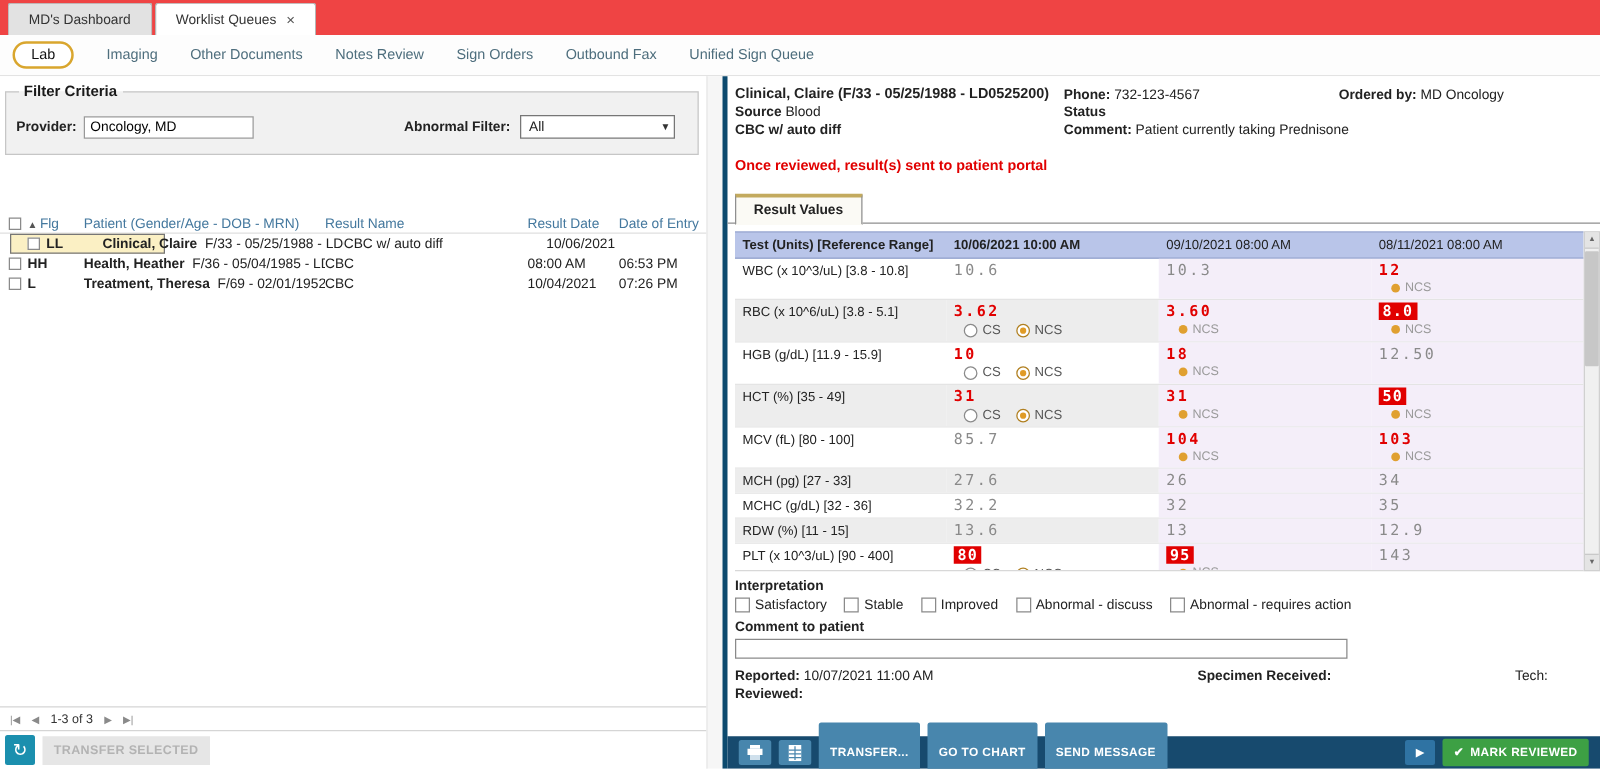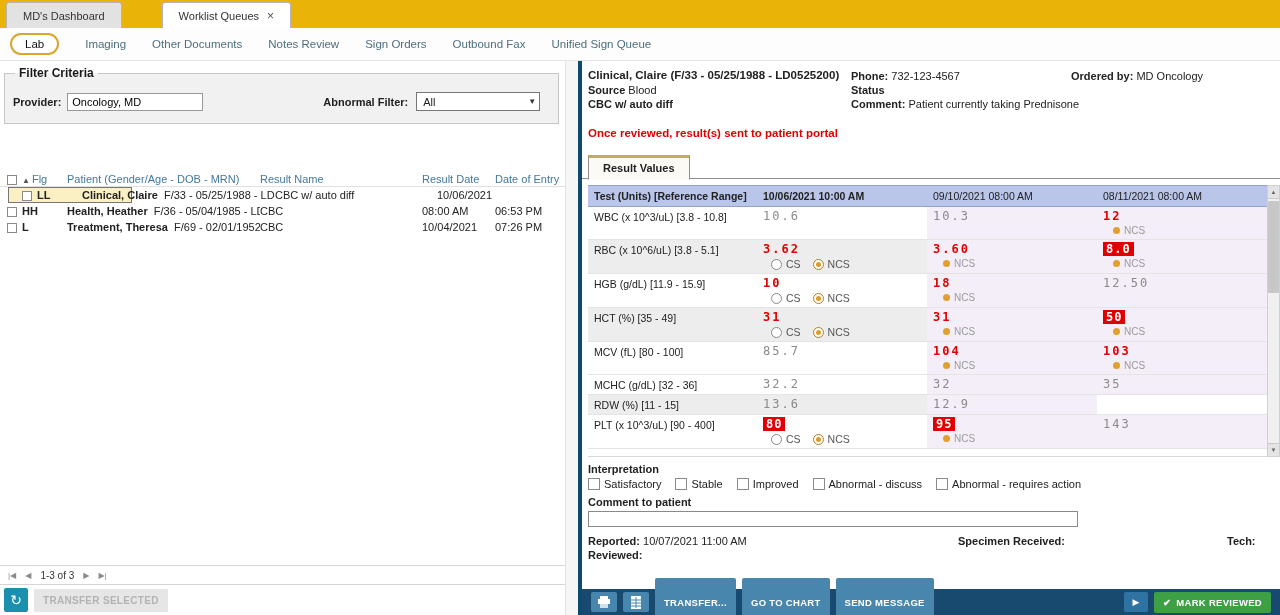--- a/index.html
+++ b/index.html
@@ -1,21 +1,21 @@
 <!DOCTYPE html>
 <html><head>
 <meta charset="utf-8">
 <style>
   * { box-sizing: border-box; margin: 0; padding: 0; }
   html,body { width:1280px; height:615px; overflow:hidden; }
   body { font-family:"Liberation Sans", sans-serif; font-size:11px; color:#222; background:#fff; }
   .app { width:1280px; height:615px; display:flex; flex-direction:column; }
 
   
-  .tabbar { height:28px; background:#eab308; display:flex; align-items:flex-end; padding-left:6px; flex:none;gap:38px; }
+  .tabbar { height:28px; background:#ef4444; display:flex; align-items:flex-end; padding-left:6px; flex:none; }
   .wtab { height:26px; display:flex; align-items:center; gap:8px; padding:0 16px; background:#e2e2e2;
           border:1px solid #b5b5b5; border-bottom:none; border-radius:3px 3px 0 0; margin-right:2px; color:#333; }
   .wtab.active { background:#fff; font-weight:normal; }
   .tab-close { color:#555; font-size:12px; cursor:default; }
 
   
   .navrow { height:33px; background:#fdfdfd; display:flex; align-items:center; gap:26px; padding-left:10px;
             border-bottom:1px solid #e3e3e3; flex:none; }
   .nav-item { color:#4e6e7d; font-size:11.5px; cursor:default; }
   .nav-item.nav-active { color:#111; border:2px solid #d9a62e; border-radius:12px; padding:3px 13px; background:#fff; }
@@ -119,21 +119,21 @@
   .interp-opt { display:flex; align-items:center; gap:4px; font-size:11px; cursor:default; }
   .comment-label { margin:6px 0 0 6px; font-weight:bold; }
   .comment-input { display:block; margin:3px 0 0 6px; width:490px; height:16px; border:1px solid #8a8a8a;
                    font-family:"Liberation Sans",sans-serif; font-size:11px; padding:0 3px; }
 
   
   .lab-info { margin:8px 0 0 6px; position:relative; }
   .lab-info .line { margin-top:2px; position:relative; }
   .lab-info .lbl { font-weight:bold; }
   .abs-specimen { position:absolute; left:370px; top:0; font-weight:bold; }
-  .abs-tech { position:absolute; left:639px; top:0; font-weight:bold; }
+  .abs-tech { position:absolute; left:624px; top:0; font-weight:normal; }
 
   
   .action-bar { position:absolute; left:0; right:0; bottom:0; height:26px; background:#174a6e; display:flex;
                 align-items:center; gap:6px; padding:0 9px; }
   .ab-btn { background:#4886ad; border:none; color:#fff; font-weight:bold; font-size:9.5px; letter-spacing:.3px;
             padding:19px 9px; border-radius:2px; cursor:default; font-family:"Liberation Sans",sans-serif; }
   .ab-icon-btn { background:#4886ad; border:none; border-radius:2px; width:26px; height:20px; display:flex;
                  align-items:center; justify-content:center; cursor:default; }
   .ab-spacer { flex:1; }
   .ab-arrow { background:#2f73a3; border:none; border-radius:2px; width:24px; height:20px; color:#fff; font-size:9px;
@@ -340,29 +340,36 @@
                 <div class="res-val cur"><span class="val normal">85.7</span></div>
                 <div class="res-val past"><span class="val abnormal">104</span><div class="ncs-line">
                     <span class="dot"></span>
                     <span>NCS</span>
                   </div></div>
                 <div class="res-val past"><span class="val abnormal">103</span><div class="ncs-line">
                     <span class="dot"></span>
                     <span>NCS</span>
                   </div></div>
               </div>
+              <div class="res-grid res-row shade">
+                <div class="res-test">MCH (pg) [27 - 33]</div>
+                <div class="res-val cur"><span class="val normal">27.6</span></div>
+                <div class="res-val past"><span class="val normal">26</span></div>
+                <div class="res-val past"><span class="val normal">34</span></div>
+              </div>
               <div class="res-grid res-row">
                 <div class="res-test">MCHC (g/dL) [32 - 36]</div>
                 <div class="res-val cur"><span class="val normal">32.2</span></div>
                 <div class="res-val past"><span class="val normal">32</span></div>
                 <div class="res-val past"><span class="val normal">35</span></div>
               </div>
               <div class="res-grid res-row shade">
                 <div class="res-test">RDW (%) [11 - 15]</div>
                 <div class="res-val cur"><span class="val normal">13.6</span></div>
+                <div class="res-val past"><span class="val normal">13</span></div>
                 <div class="res-val past"><span class="val normal">12.9</span></div>
               </div>
               <div class="res-grid res-row">
                 <div class="res-test">PLT (x 10^3/uL) [90 - 400]</div>
                 <div class="res-val cur"><span class="val critical">80</span><div class="radio-line">
                     <span class="radio"></span>
                     <span class="rlab">CS</span>
                     <span class="radio on"></span>
                     <span class="rlab">NCS</span>
                   </div></div>

